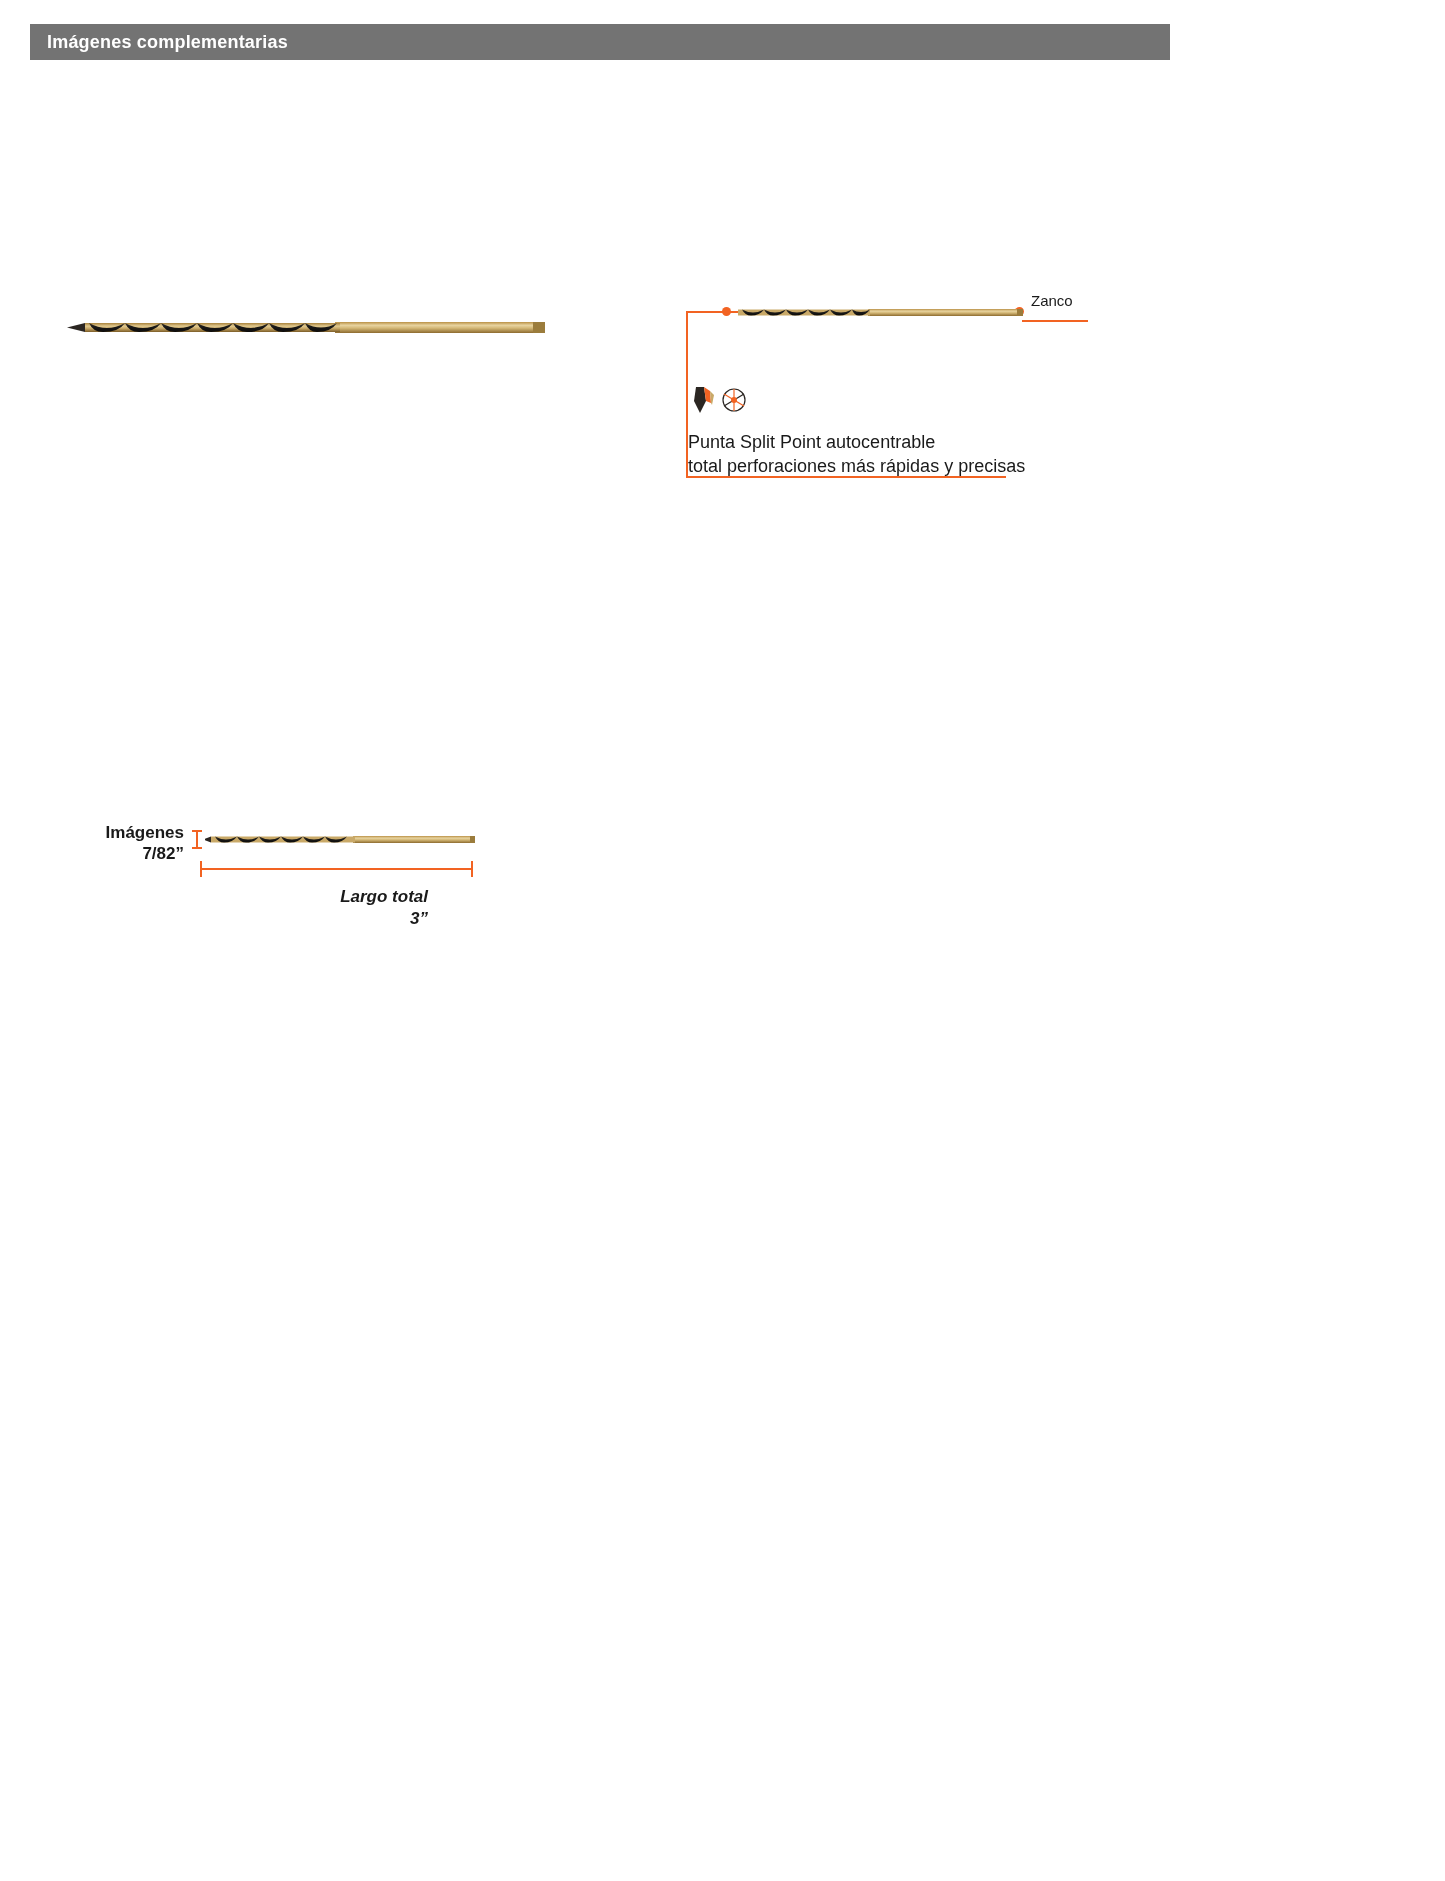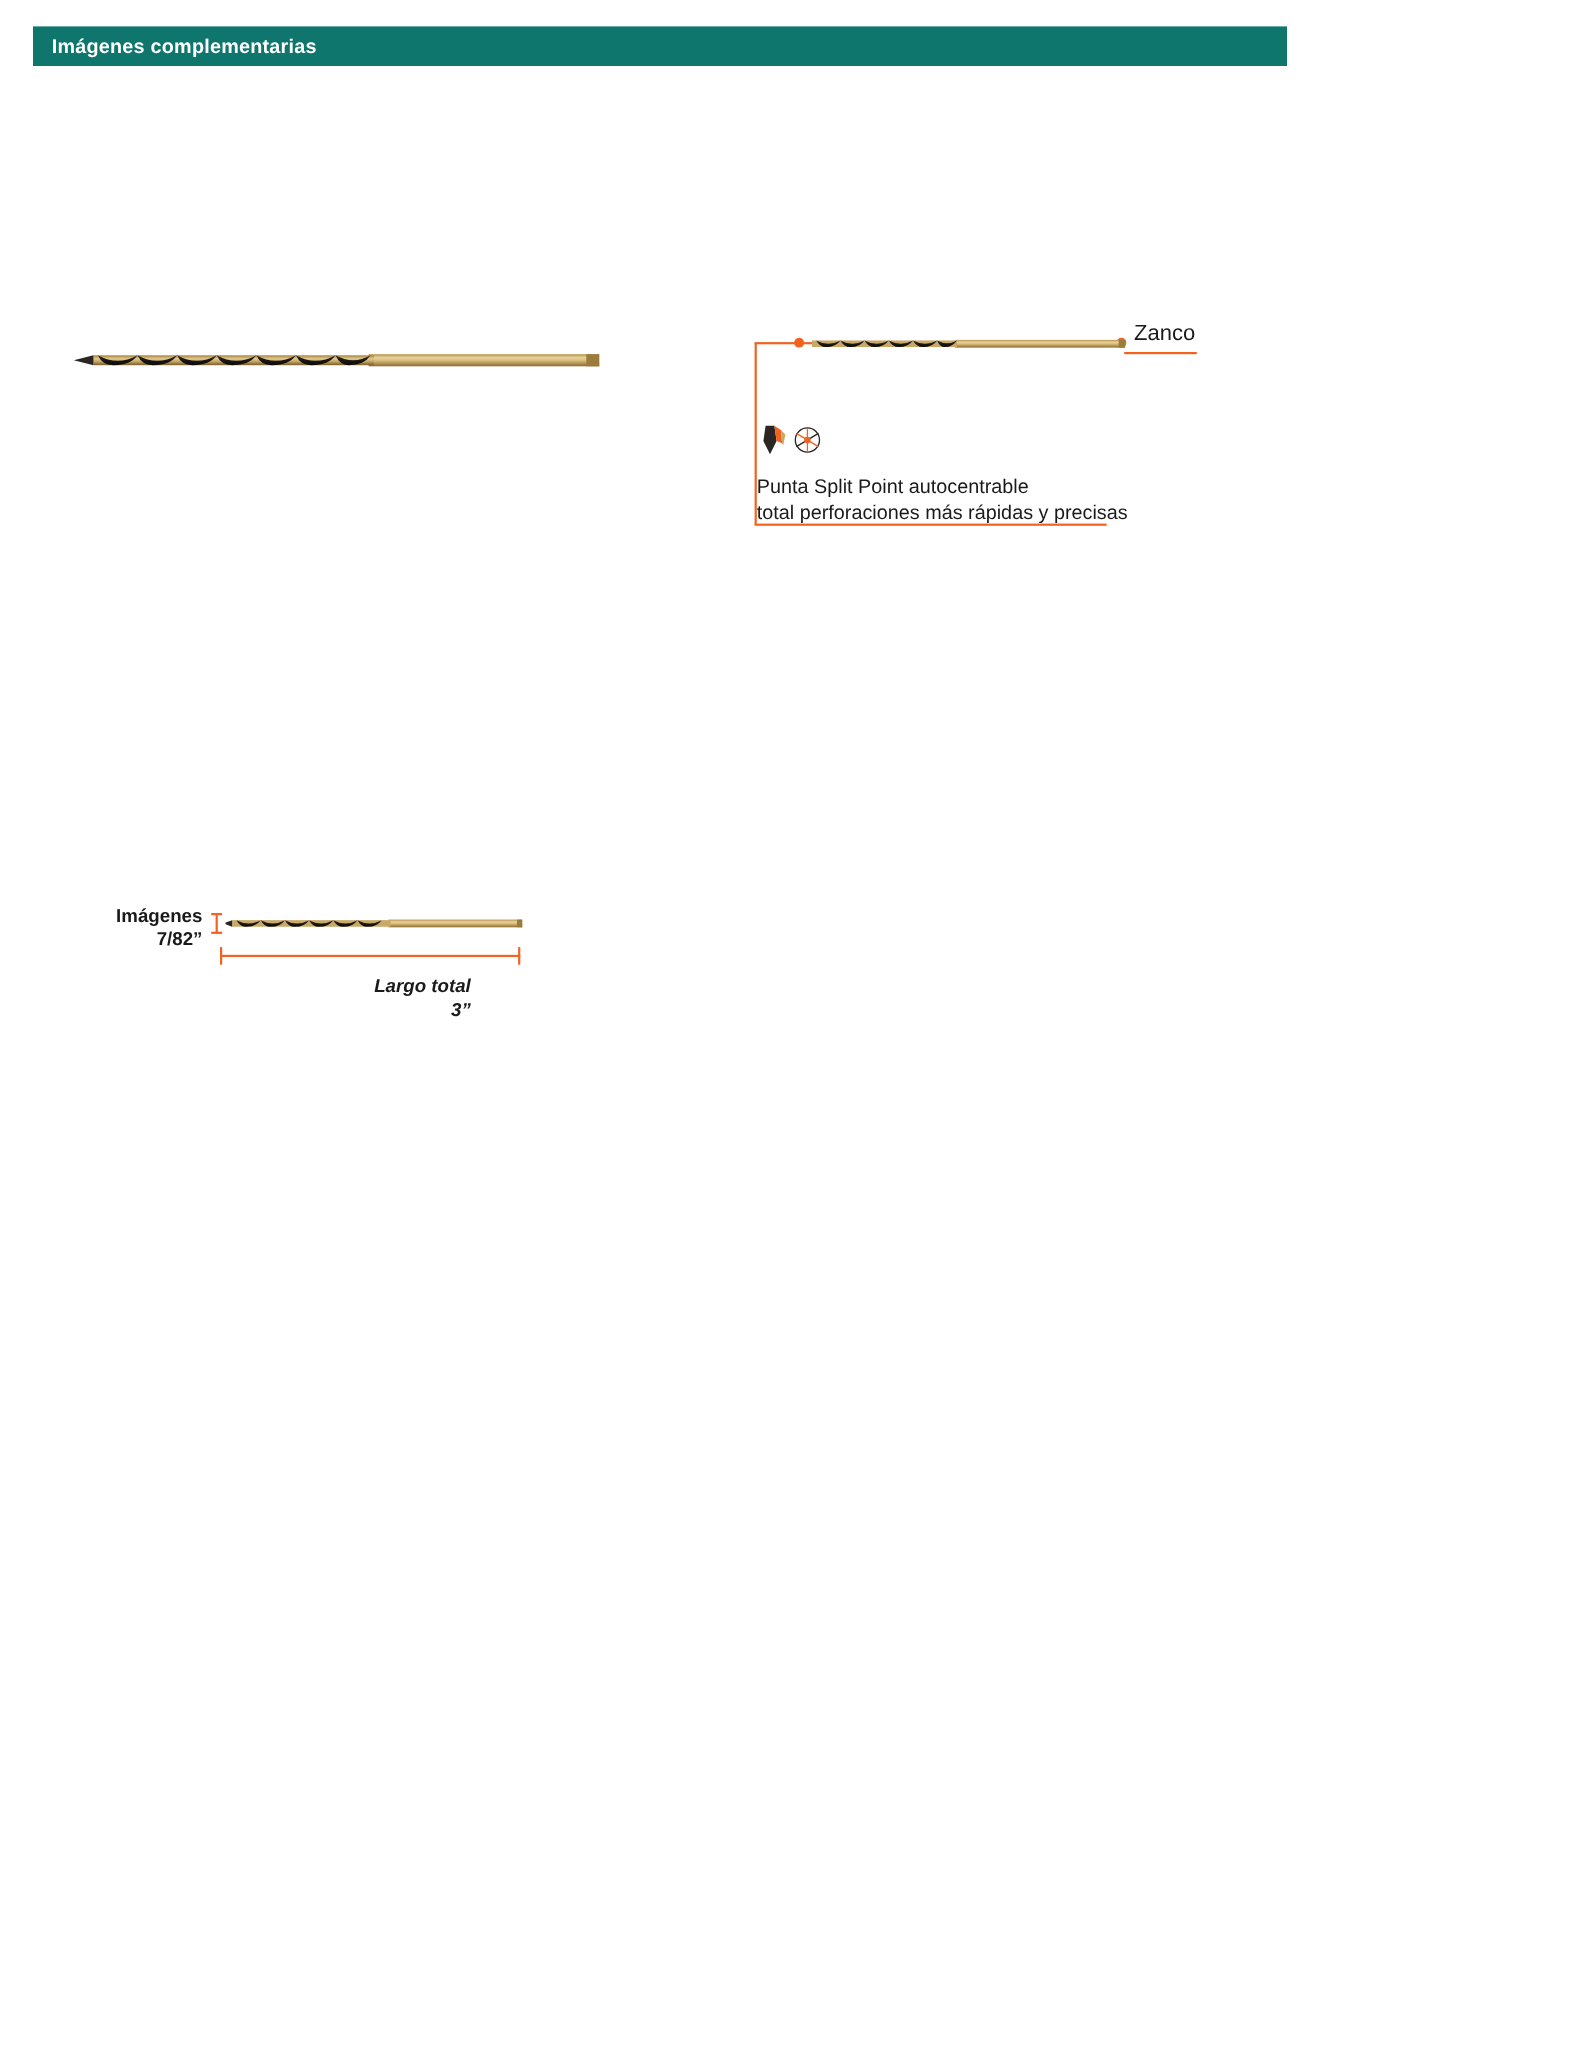--- a/index.html
+++ b/index.html
@@ -15,21 +15,21 @@
     overflow: hidden;
   }
 
   
   .banner {
     position: absolute;
     left: 30px;
     top: 24px;
     width: 1140px;
     height: 36px;
-    background: #0f766e;
+    background: #737373;
     display: flex;
     align-items: center;
   }
   .banner-title {
     color: #ffffff;
     font-size: 18px;
     font-weight: bold;
     letter-spacing: 0.2px;
     margin-left: 17px;
   }
@@ -99,21 +99,21 @@
     left: 1022px;
     top: 320px;
     width: 66px;
     height: 2px;
     background: #f26322;
   }
   .zanco-label {
     position: absolute;
     left: 1031px;
     top: 292px;
-    font-size: 20px;
+    font-size: 15px;
     color: #1a1a1a;
   }
   .tip-icons {
     position: absolute;
     left: 690px;
     top: 385px;
     width: 60px;
     height: 30px;
   }
   .callout-text {

